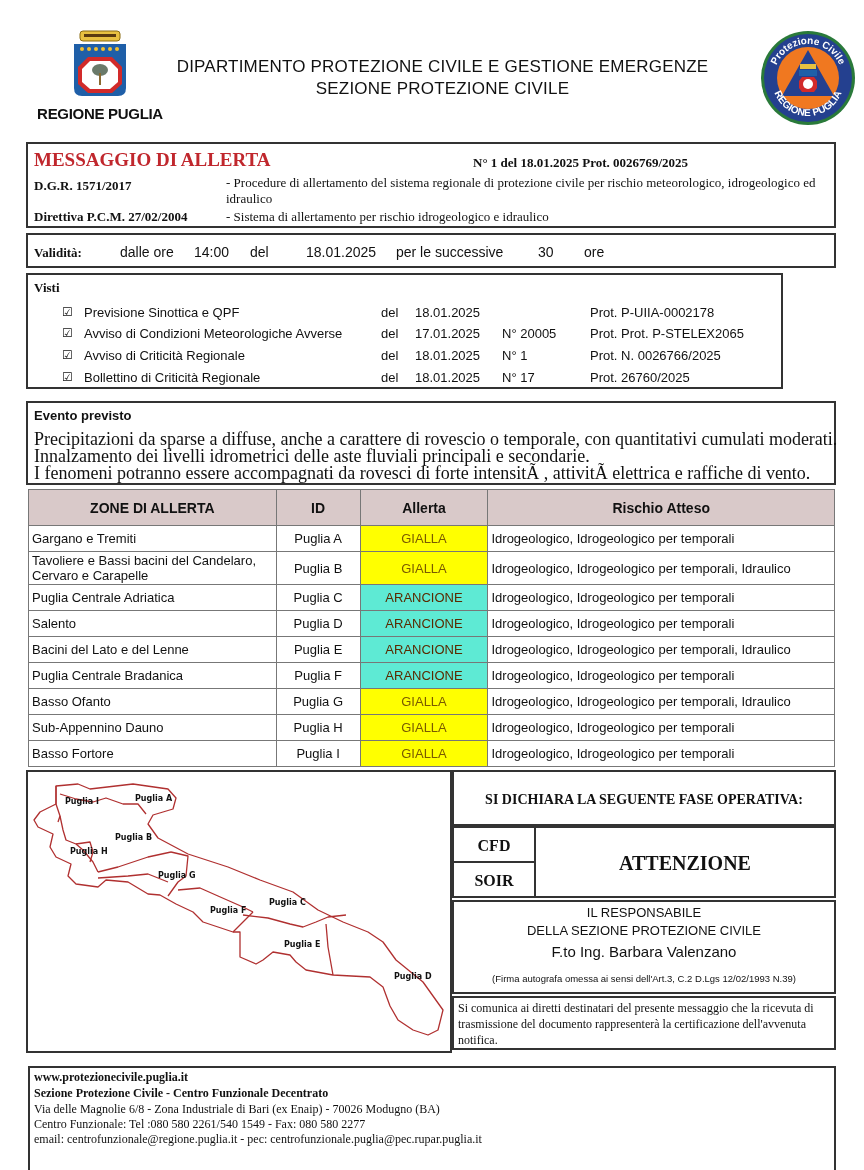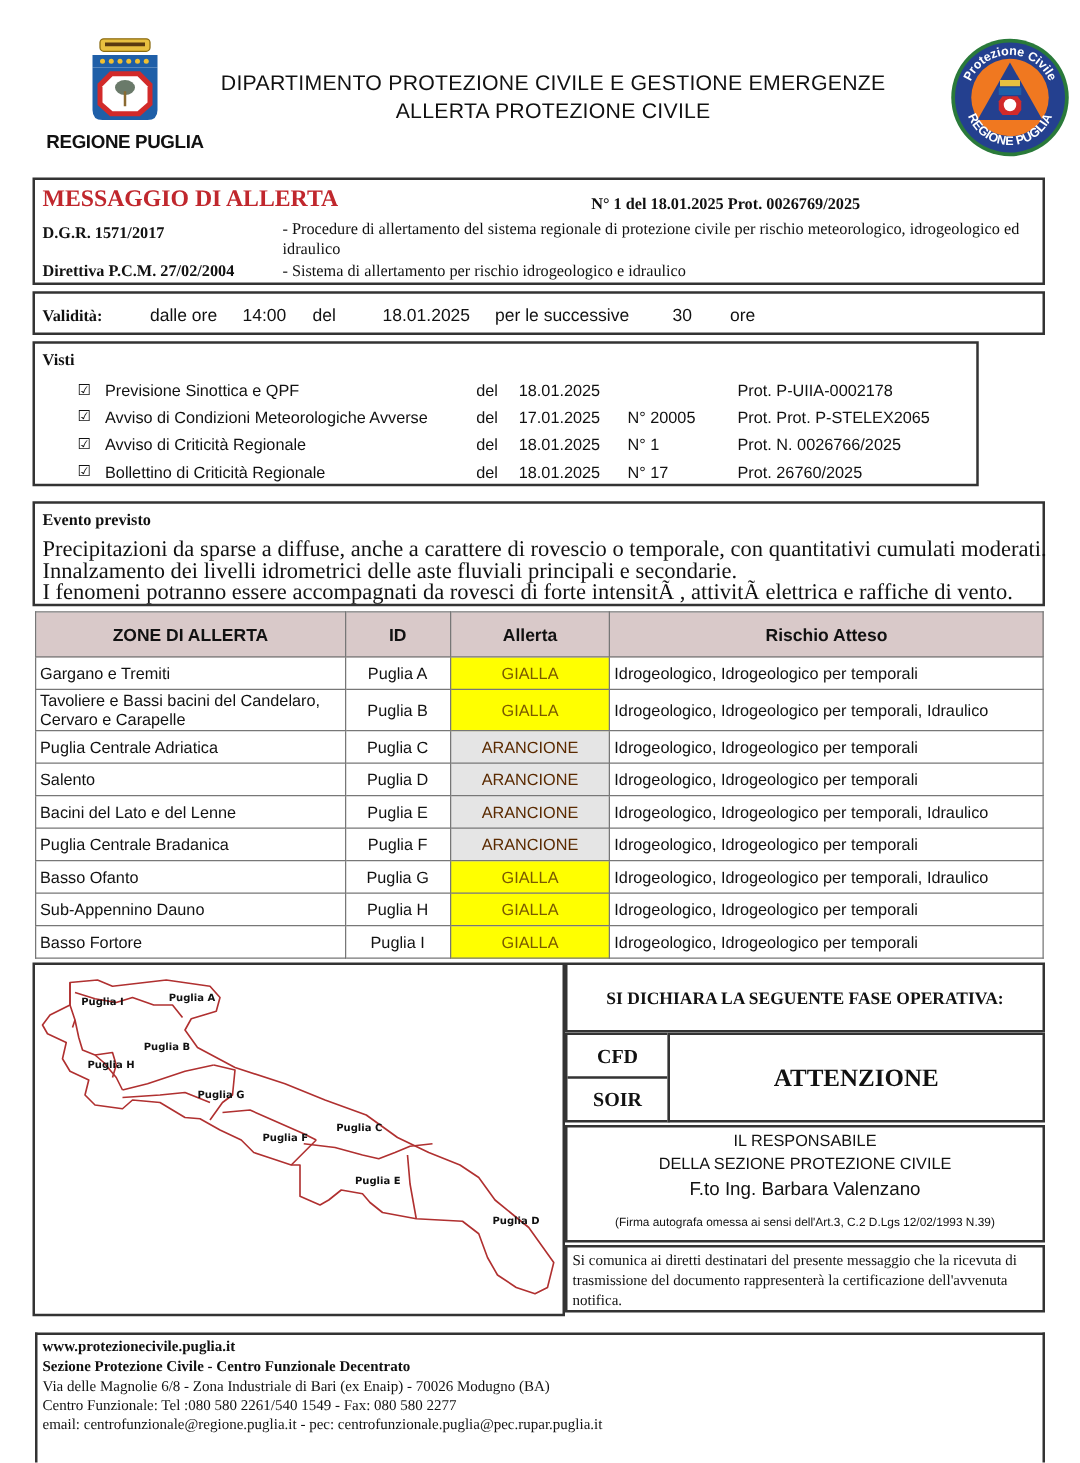--- a/index.html
+++ b/index.html
@@ -30,31 +30,31 @@
 
     
     .visti-box { left: 26px; top: 273px; width: 757px; height: 116px; }
     .visti-title { left: 6px; top: 5px; font-family: "Liberation Serif", serif; font-weight: bold; font-size: 13px; }
     .visti-row { position: absolute; left: 0; width: 100%; height: 20px; font-size: 13px; }
     .visti-row span { position: absolute; top: 0; white-space: nowrap; }
     .check { font-size: 12px; }
 
     
     .evento-box { left: 26px; top: 401px; width: 810px; height: 84px; }
-    .evento-title { left: 6px; top: 5px; font-family: Liberation Serif, serif; font-weight: bold; font-size: 13px; }
+    .evento-title { left: 6px; top: 5px; font-family: Liberation Sans, sans-serif; font-weight: bold; font-size: 13px; }
     .evento-line { left: 6px; font-family: "Liberation Serif", serif; font-size: 18px; white-space: nowrap; }
 
     
     .zone-table { position: absolute; left: 28px; top: 489px; width: 807px; border-collapse: collapse; font-size: 13px; }
     .zone-table th { background: #d9c9c9; font-weight: bold; font-size: 14px; height: 36px; border: 1px solid #777; }
     .zone-table td { border: 1px solid #777; padding: 0 3px; height: 26px; }
     .zone-table td.id, .zone-table td.alert { text-align: center; }
     .zone-table tr.tall td { height: 33px; line-height: 15px; }
     .alert-gialla { background: #ffff00; color: #7a5a00; }
-    .alert-arancione { background: #e5e5e5; color: #5a2a00; }
+    .alert-arancione { background: #5eead4; color: #5a2a00; }
 
     
     .map-box { left: 26px; top: 770px; width: 426px; height: 283px; }
 
     
     .fase-box { left: 452px; top: 770px; width: 384px; height: 56px; }
     .fase-title { left: 0; top: 20px; width: 100%; text-align: center; font-family: "Liberation Serif", serif; font-weight: bold; font-size: 14px; }
     .cfd-box { left: 452px; top: 826px; width: 84px; height: 72px; }
     .cfd-cell { position: absolute; left: 0; width: 100%; height: 35px; text-align: center; font-family: "Liberation Serif", serif; font-weight: bold; font-size: 16px; line-height: 35px; }
     .attn-box { left: 534px; top: 826px; width: 302px; height: 72px; }
@@ -93,21 +93,21 @@
     <polygon points="28,29 52,29 62,39 62,56 52,65 28,65 18,56 18,39" fill="#d22a2a"></polygon>
     <polygon points="30,33 50,33 58,41 58,54 50,61 30,61 22,54 22,41" fill="#ffffff"></polygon>
     <ellipse cx="40" cy="42" rx="8" ry="6" fill="#6a7a6a"></ellipse>
     <rect x="39" y="45" width="2" height="12" fill="#8a6a30"></rect>
   </svg>
 </div>
 <div class="abs logo-left-label">REGIONE PUGLIA</div>
 
 <div class="abs header-title">
   <div>DIPARTIMENTO PROTEZIONE CIVILE E GESTIONE EMERGENZE</div>
-  <div>ALLERTA PROTEZIONE CIVILE</div>
+  <div>SEZIONE PROTEZIONE CIVILE</div>
 </div>
 
 <div class="abs logo-right">
   <svg width="100" height="100" viewBox="0 0 100 100">
     <circle cx="50" cy="50" r="47" fill="#2a7a3a"></circle>
     <circle cx="50" cy="50" r="44" fill="#24408f"></circle>
     <circle cx="50" cy="50" r="31" fill="#f07820"></circle>
     <polygon points="50,22 76,68 24,68" fill="#24408f"></polygon>
     <rect x="42" y="36" width="16" height="5" fill="#e8c040"></rect>
     <rect x="41" y="42" width="18" height="6" fill="#1f5fa8"></rect>

